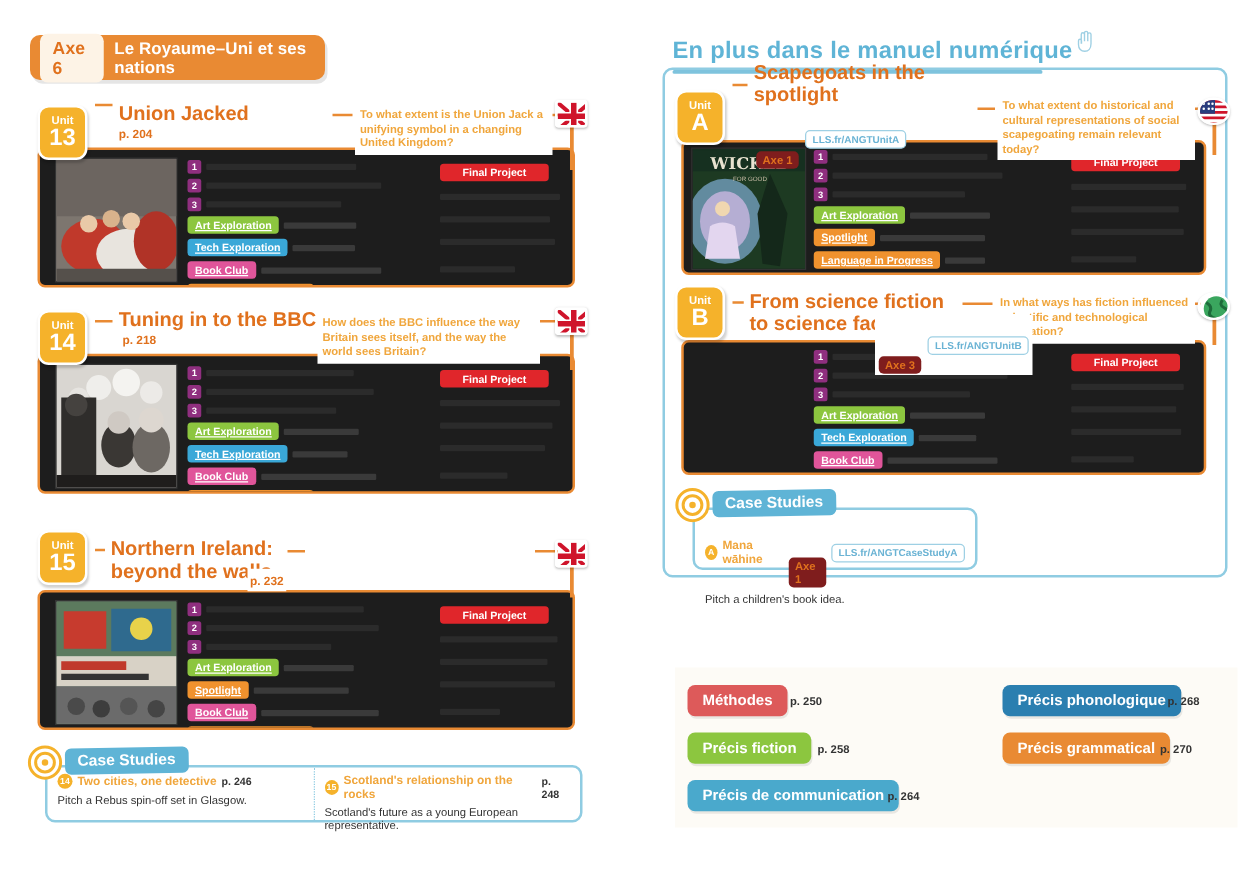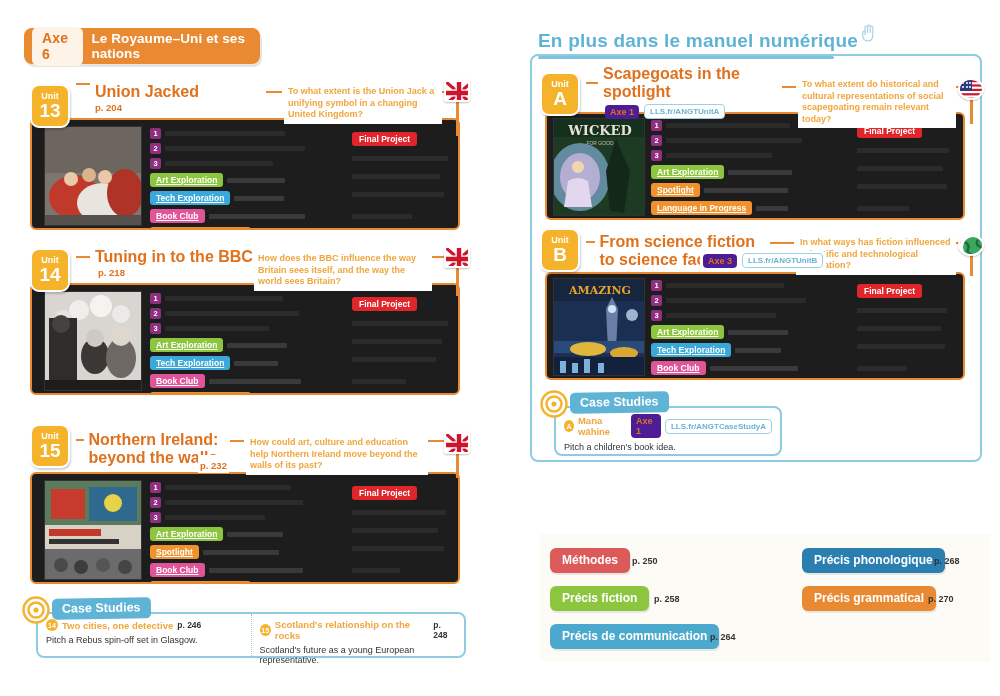--- a/index.html
+++ b/index.html
@@ -64,22 +64,22 @@
   .unit-titlebar{
     position:absolute; background:#ffffff; z-index:11;
     display:flex; flex-direction:column; justify-content:center;
     padding-left:10px;
   }
   .unit-title{ color:#e0711d; font-weight:bold; font-size:16px; line-height:18px; }
   .unit-page{ color:#e0711d; font-weight:bold; font-size:9.5px; margin-top:1px; }
   .title-dash{ display:inline-block; width:14px; height:2px; background:#e98a33; vertical-align:middle; }
 
   .axe-tag{
-    display:inline-block; background:#4c1d95; color:#e0711d; font-weight:bold;
-    font-size:9px; border-radius:4px; padding:2px 5px;
+    display:inline-block; background:#7f1d1d; color:#e0711d; font-weight:bold;
+    font-size:9px; border-radius:4px; padding:2px 5px;margin-top:32px;
   }
   .lls-tag{
     display:inline-block; background:#ffffff; color:#6ab3d4; font-weight:bold;
     font-size:8px; border:1px solid #9ed0e4; border-radius:4px; padding:2px 5px;
   }
 
   .question{
     position:absolute; color:#f0a63c; font-weight:bold; font-size:9px; line-height:11.5px;
     background:#ffffff; z-index:11; padding:3px 4px;
   }
@@ -104,21 +104,21 @@
     width:11px; height:11px; border-radius:2px;
     background:#8f2f7f; color:#fff; font-size:7.5px; font-weight:bold;
   }
   .blackline{ background:#2b2b2b; height:5px; border-radius:1px; display:inline-block; }
   .blackline.d{ background:#3a3a3a; }
   .row{ display:flex; align-items:center; gap:4px; margin-bottom:4px; }
   .col-right{ position:absolute; }
 
   .fp-chip{
     display:inline-block; background:#e0262b; color:#fff; font-weight:bold;
-    font-size:8.5px; border-radius:3px; padding:2px 7px;
+    font-size:8.5px; border-radius:3px; padding:2px 18px;
   }
 
   
   .cs-wrap{ position:absolute; }
   .cs-tab{
     position:absolute; left:30px; top:0; background:#5fb4d6; color:#fff;
     font-weight:bold; font-size:12.5px; border-radius:5px; padding:3px 10px 4px 10px;
     z-index:5; transform: rotate(-1deg);
   }
   .cs-target{
@@ -410,21 +410,20 @@
   <div class="unit-titlebar" style="left:66px; top:428px; width:164px; height:42px;">
     <div style="display:flex; align-items:flex-start; gap:5px;">
       <span class="title-dash" style="margin-top:8px;"></span>
       <span class="unit-title">Northern Ireland: beyond the walls</span>
     </div>
   </div>
   <div style="position:absolute; left:198px; top:455px; z-index:12; background:#fff; padding:0 2px;">
     <span class="unit-page">p. 232</span>
   </div>
   <div class="connector" style="left:198px; top:440px; width:46px;"></div>
-  <div class="question" style="left:246px; top:434px; width:182px;">How could art, culture and education help Northern Ireland move beyond the walls of its past?</div>
   <div class="connector" style="left:428px; top:440px; width:20px;"></div>
   <div class="flagpole" style="left:456px; top:452px; height:26px;"></div>
   <div class="flag" style="left:444px; top:432px;">
     <svg width="26" height="22" viewBox="0 0 26 22">
         <rect width="26" height="22" fill="#fff"></rect>
         <path d="M0 0l26 22M26 0L0 22" stroke="#cf142b" stroke-width="3.2"></path>
         <path d="M13 0v22M0 11h26" stroke="#fff" stroke-width="7"></path>
         <path d="M13 0v22M0 11h26" stroke="#cf142b" stroke-width="4.4"></path>
       </svg>
   </div>
@@ -517,40 +516,20 @@
           <circle cx="10" cy="3" r="1"></circle>
           <circle cx="3" cy="7" r="1"></circle>
           <circle cx="7" cy="7" r="1"></circle>
           <circle cx="10" cy="7" r="1"></circle>
         </g>
     </svg>
   </div>
 
   <div class="unit" style="left:545px; top:272px; width:420px; height:108px;">
     <div class="unit-inner">
-      <div class="thumb" style="left:6px; top:4px; width:92px; height:98px;">
-        <svg width="92" height="98" viewBox="0 0 92 98">
-          <rect width="92" height="98" fill="#1b2f52"></rect>
-          <rect x="0" y="0" width="92" height="22" fill="#16263f"></rect>
-          <text x="46" y="15" font-size="11" font-weight="bold" fill="#e8a32c" text-anchor="middle" font-family="DejaVu Serif, serif">AMAZING</text>
-          <path d="M52 30 l6 -12 l6 12 l-2 40 h-8z" fill="#6a7fa8"></path>
-          <circle cx="58" cy="30" r="4" fill="#cfe4f5"></circle>
-          <rect x="0" y="62" width="92" height="12" fill="#2a4a7a"></rect>
-          <ellipse cx="34" cy="70" rx="18" ry="7" fill="#e0b73c"></ellipse>
-          <ellipse cx="70" cy="74" rx="14" ry="6" fill="#d8a832"></ellipse>
-          <rect x="0" y="78" width="92" height="20" fill="#12223c"></rect>
-          <g fill="#7fb0dd">
-              <rect x="6" y="82" width="6" height="12"></rect>
-              <rect x="18" y="84" width="6" height="10"></rect>
-              <rect x="30" y="80" width="6" height="14"></rect>
-              <rect x="44" y="84" width="6" height="10"></rect>
-            </g>
-          <circle cx="78" cy="36" r="6" fill="#bcd8f0" opacity=".8"></circle>
-        </svg>
-      </div>
       <div class="col-right" style="left:104px; top:6px; width:180px;">
         <div class="row">
           <span class="numchip">1</span>
           <span class="blackline" style="width:118px;"></span>
         </div>
         <div class="row">
           <span class="numchip">2</span>
           <span class="blackline" style="width:140px;"></span>
         </div>
         <div class="row">

